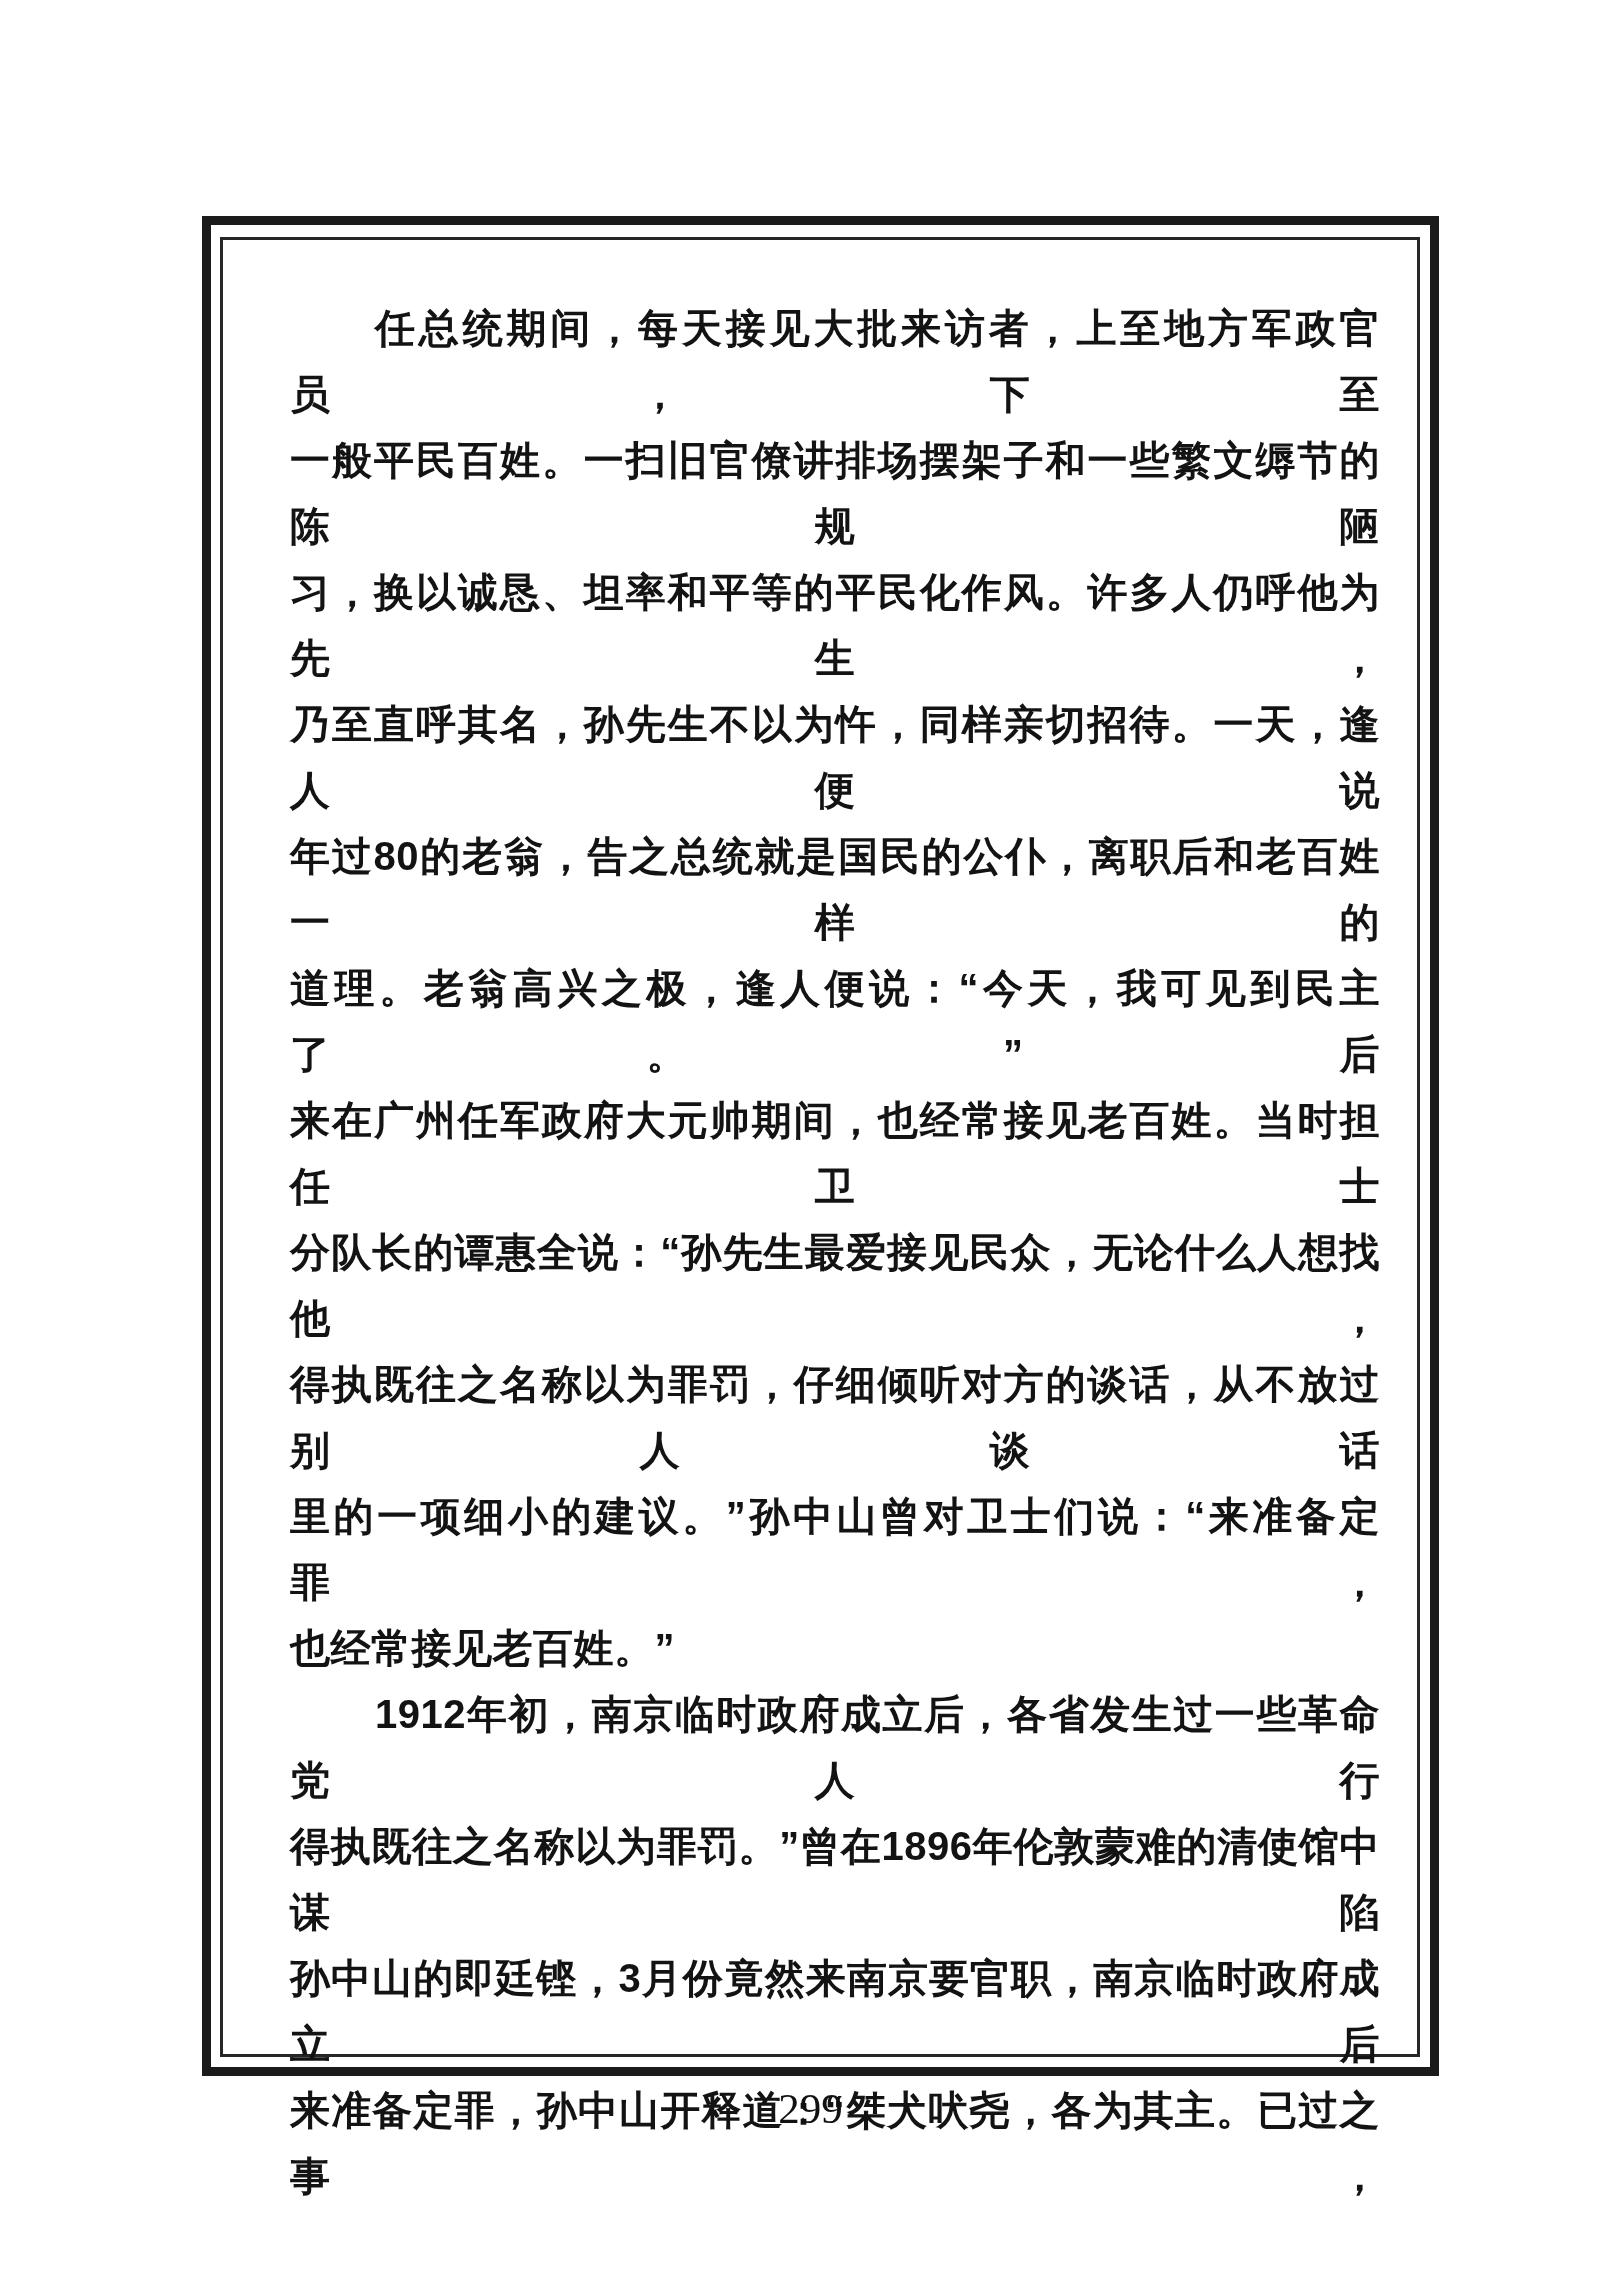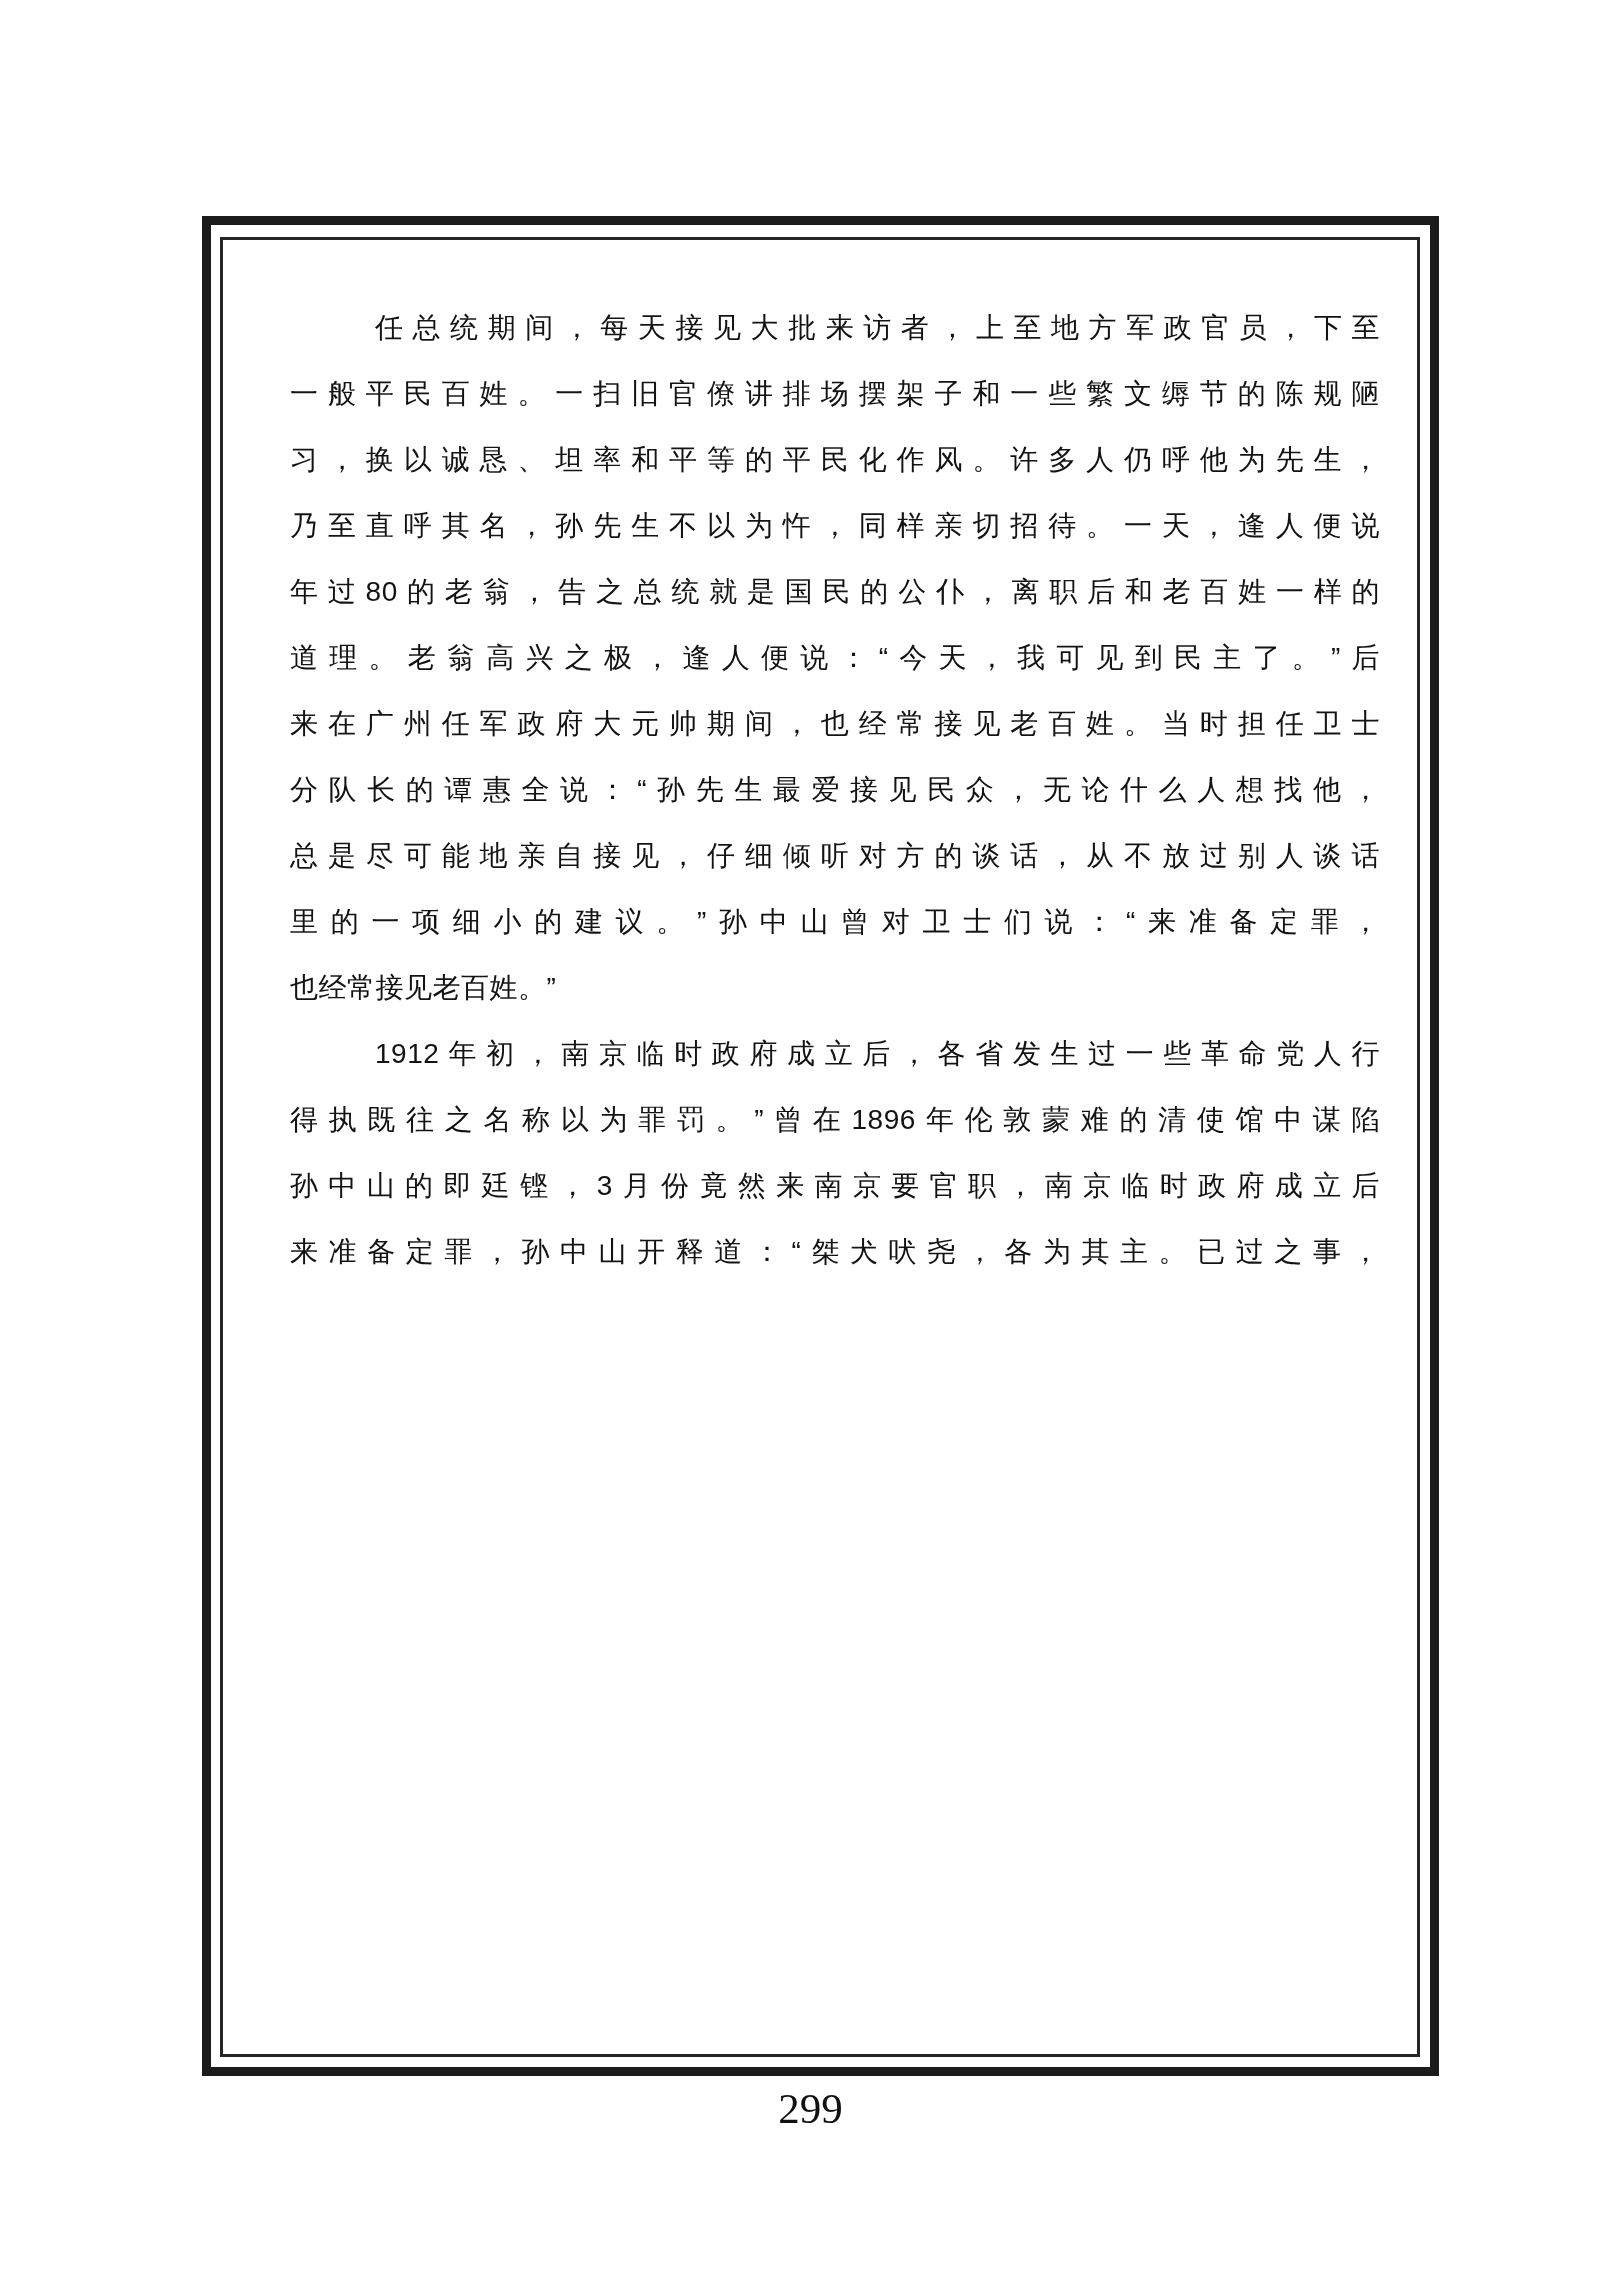--- a/index.html
+++ b/index.html
@@ -34,23 +34,23 @@
     box-sizing: border-box;
     background: transparent;
   }
   .text-block {
     position: absolute;
     left: 290px;
     top: 295px;
     width: 1090px;
   }
   .line {
-    font-size: 28px;
+    font-size: 40px;
     line-height: 66px;
-    font-weight: normal;
+    font-weight: bold;
     color: #131313;
     text-align: justify;
     text-align-last: justify;
     -moz-text-align-last: justify;
     letter-spacing: 0.5px;
   }
   .line.indent {
     text-indent: 85px;
   }
   .line.short {
@@ -77,21 +77,21 @@
 <div class="text-block">
 
   <div class="line indent">任总统期间，每天接见大批来访者，上至地方军政官员，下至</div>
   <div class="line">一般平民百姓。一扫旧官僚讲排场摆架子和一些繁文缛节的陈规陋</div>
   <div class="line">习，换以诚恳、坦率和平等的平民化作风。许多人仍呼他为先生，</div>
   <div class="line">乃至直呼其名，孙先生不以为忤，同样亲切招待。一天，逢人便说</div>
   <div class="line">年过80的老翁，告之总统就是国民的公仆，离职后和老百姓一样的</div>
   <div class="line">道理。老翁高兴之极，逢人便说：“今天，我可见到民主了。”后</div>
   <div class="line">来在广州任军政府大元帅期间，也经常接见老百姓。当时担任卫士</div>
   <div class="line">分队长的谭惠全说：“孙先生最爱接见民众，无论什么人想找他，</div>
-  <div class="line">总是尽可能地亲自接见，仔细倾听对方的谈话，从不放过别人谈话</div>
+  <div class="line">得执既往之名称以为罪罚，仔细倾听对方的谈话，从不放过别人谈话</div>
   <div class="line">里的一项细小的建议。”孙中山曾对卫士们说：“来准备定罪，</div>
   <div class="line short">也经常接见老百姓。”</div>
 
   <div class="line indent">1912年初，南京临时政府成立后，各省发生过一些革命党人行</div>
   <div class="line">得执既往之名称以为罪罚。”曾在1896年伦敦蒙难的清使馆中谋陷</div>
   <div class="line">孙中山的即廷铿，3月份竟然来南京要官职，南京临时政府成立后</div>
   <div class="line">来准备定罪，孙中山开释道：“桀犬吠尧，各为其主。已过之事，</div>
 
 </div>
 

